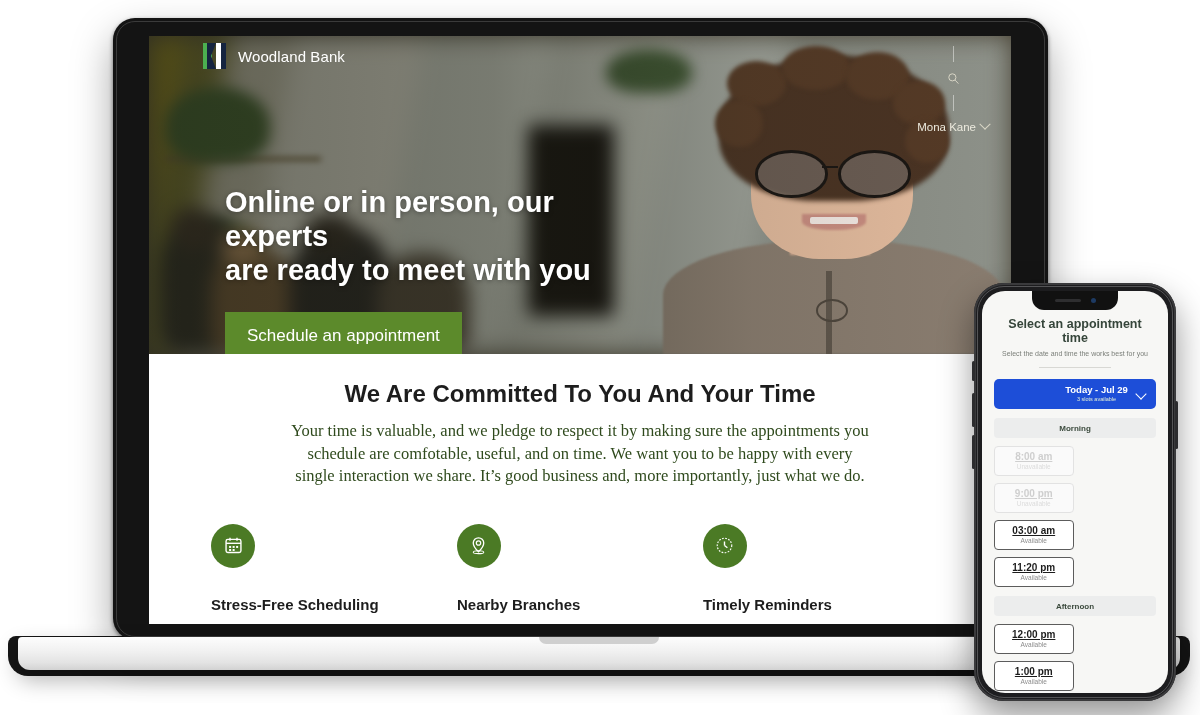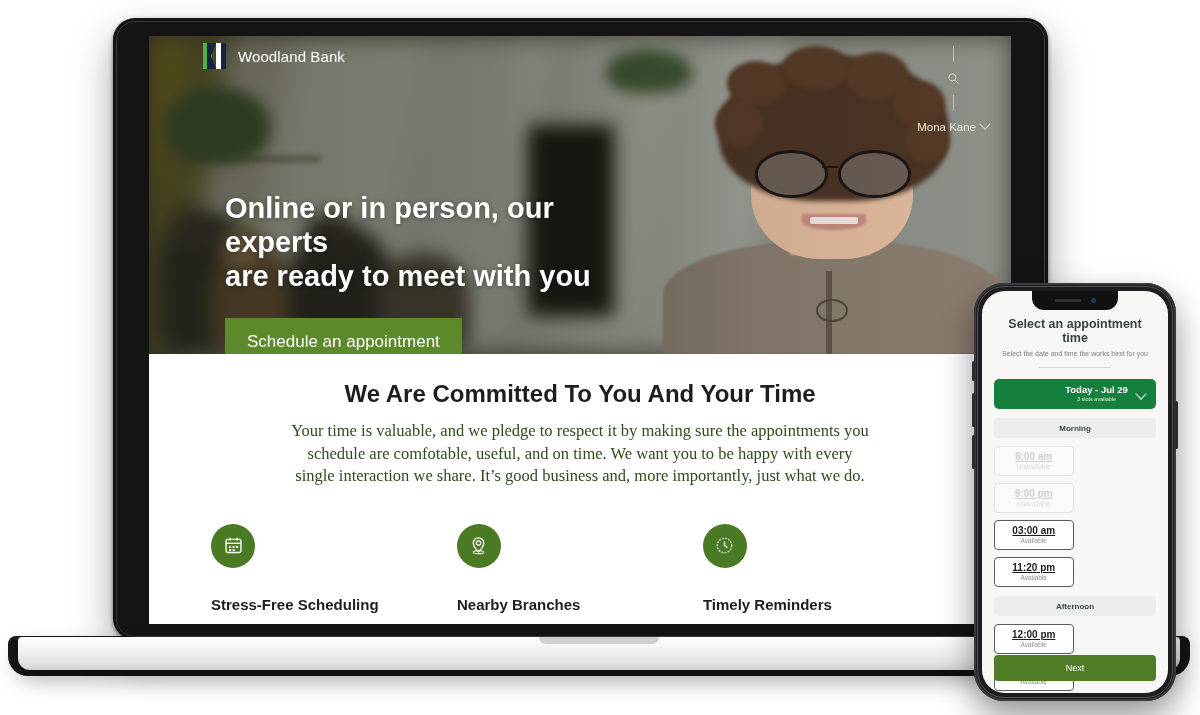--- a/index.html
+++ b/index.html
@@ -105,21 +105,21 @@
   .brand{display:flex;align-items:center;gap:11px;margin-left:32px;}
   .logo{width:24px;height:26px;display:block;}
   .brand-name{color:#fff;font-size:15px;letter-spacing:.1px;}
   .nav-right{margin-left:auto;display:flex;align-items:center;gap:10px;flex-direction:column;}
   .nav-link{color:#eceade;font-size:11.5px;display:flex;align-items:center;gap:5px;cursor:pointer;}
   .nav-sep{width:1px;height:16px;background:rgba(255,255,255,.45);}
   .chev{width:7px;height:7px;border-right:1.3px solid #d9d6c6;border-bottom:1.3px solid #d9d6c6;
     transform:rotate(45deg) translate(-2px,-2px);}
   .home-ic svg,.search-ic svg{display:block;}
 
-  .hero-copy{position:absolute;left:76px;top:156px;z-index:5;}
+  .hero-copy{position:absolute;left:76px;top:150px;z-index:5;}
   .hero-title{color:#fff;font-size:29px;line-height:1.17;font-weight:bold;margin:0;
     text-shadow:0 1px 5px rgba(0,0,0,.35);max-width:420px;}
   .cta{display:inline-block;margin-top:24px;background:#5c8a2b;color:#fff;
     font-size:17px;padding:14px 22px;border:none;cursor:pointer;font-family:inherit;}
 
   
   .content{background:#fff;padding:26px 0 0;height:270px;position:relative;}
   .sec-title{text-align:center;font-size:24px;color:#1d1d1d;margin:0 0 12px;font-weight:bold;}
   .sec-body{max-width:580px;margin:0 auto;text-align:center;color:#2f4a1d;
     font-family:"Liberation Serif",serif;font-size:16.5px;line-height:1.37;}
@@ -143,21 +143,21 @@
     background:#f7f7f5;border-radius:23px;overflow:hidden;}
   .notch{position:absolute;left:50%;transform:translateX(-50%);top:0;width:86px;height:19px;
     background:#111;border-radius:0 0 12px 12px;z-index:3;display:flex;align-items:center;
     justify-content:center;gap:10px;}
   .speaker{width:26px;height:3px;background:#2e2e30;border-radius:2px;}
   .cam{width:5px;height:5px;border-radius:50%;background:#1d3a63;}
   .ph-pad{padding:26px 12px 0;}
   .ph-title{text-align:center;font-size:12.5px;color:#35453a;font-weight:bold;margin:0;}
   .ph-sub{text-align:center;font-size:7px;color:#7b7f79;margin:5px 0 0;}
   .ph-rule{width:72px;height:1px;background:#d8d8d4;margin:10px auto 0;}
-  .date-sel{margin:11px 0 0;background:#15803d;border-radius:5px;height:30px;position:relative;
+  .date-sel{margin:11px 0 0;background:#1d4ed8;border-radius:5px;height:30px;position:relative;
     display:flex;flex-direction:column;align-items:center;justify-content:center;cursor:pointer;padding-left:43px;}
   .date-main{color:#fff;font-size:9.5px;font-weight:bold;line-height:1.1;}
   .date-sub{color:#e3eed6;font-size:5.5px;line-height:1.3;}
   .date-chev{position:absolute;right:11px;top:11px;width:7px;height:7px;
     border-right:1.4px solid #fff;border-bottom:1.4px solid #fff;transform:rotate(45deg);}
   .part{margin-top:9px;background:#eceded;border-radius:4px;height:20px;display:flex;
     align-items:center;justify-content:center;font-size:8px;color:#3b4a3d;font-weight:bold;}
   .slots{display:flex;flex-wrap:wrap;gap:7px;margin-top:8px;}
   .slot{width:calc(50% - 3.5px);height:28px;border:1px solid #5c5c5c;border-radius:4px;
     background:#fff;display:flex;flex-direction:column;align-items:center;justify-content:center;cursor:pointer;}
@@ -377,19 +377,16 @@
             <span class="s">Available</span>
           </div>
           <div class="slot">
             <span class="t">1:00 pm</span>
             <span class="s">Available</span>
           </div>
 
         </div>
       </div>
 
-      <div class="next-wrap">
-        <button class="next-btn">Next</button>
-      </div>
     </div>
   </div>
 
 </div>
 
 </body></html>

